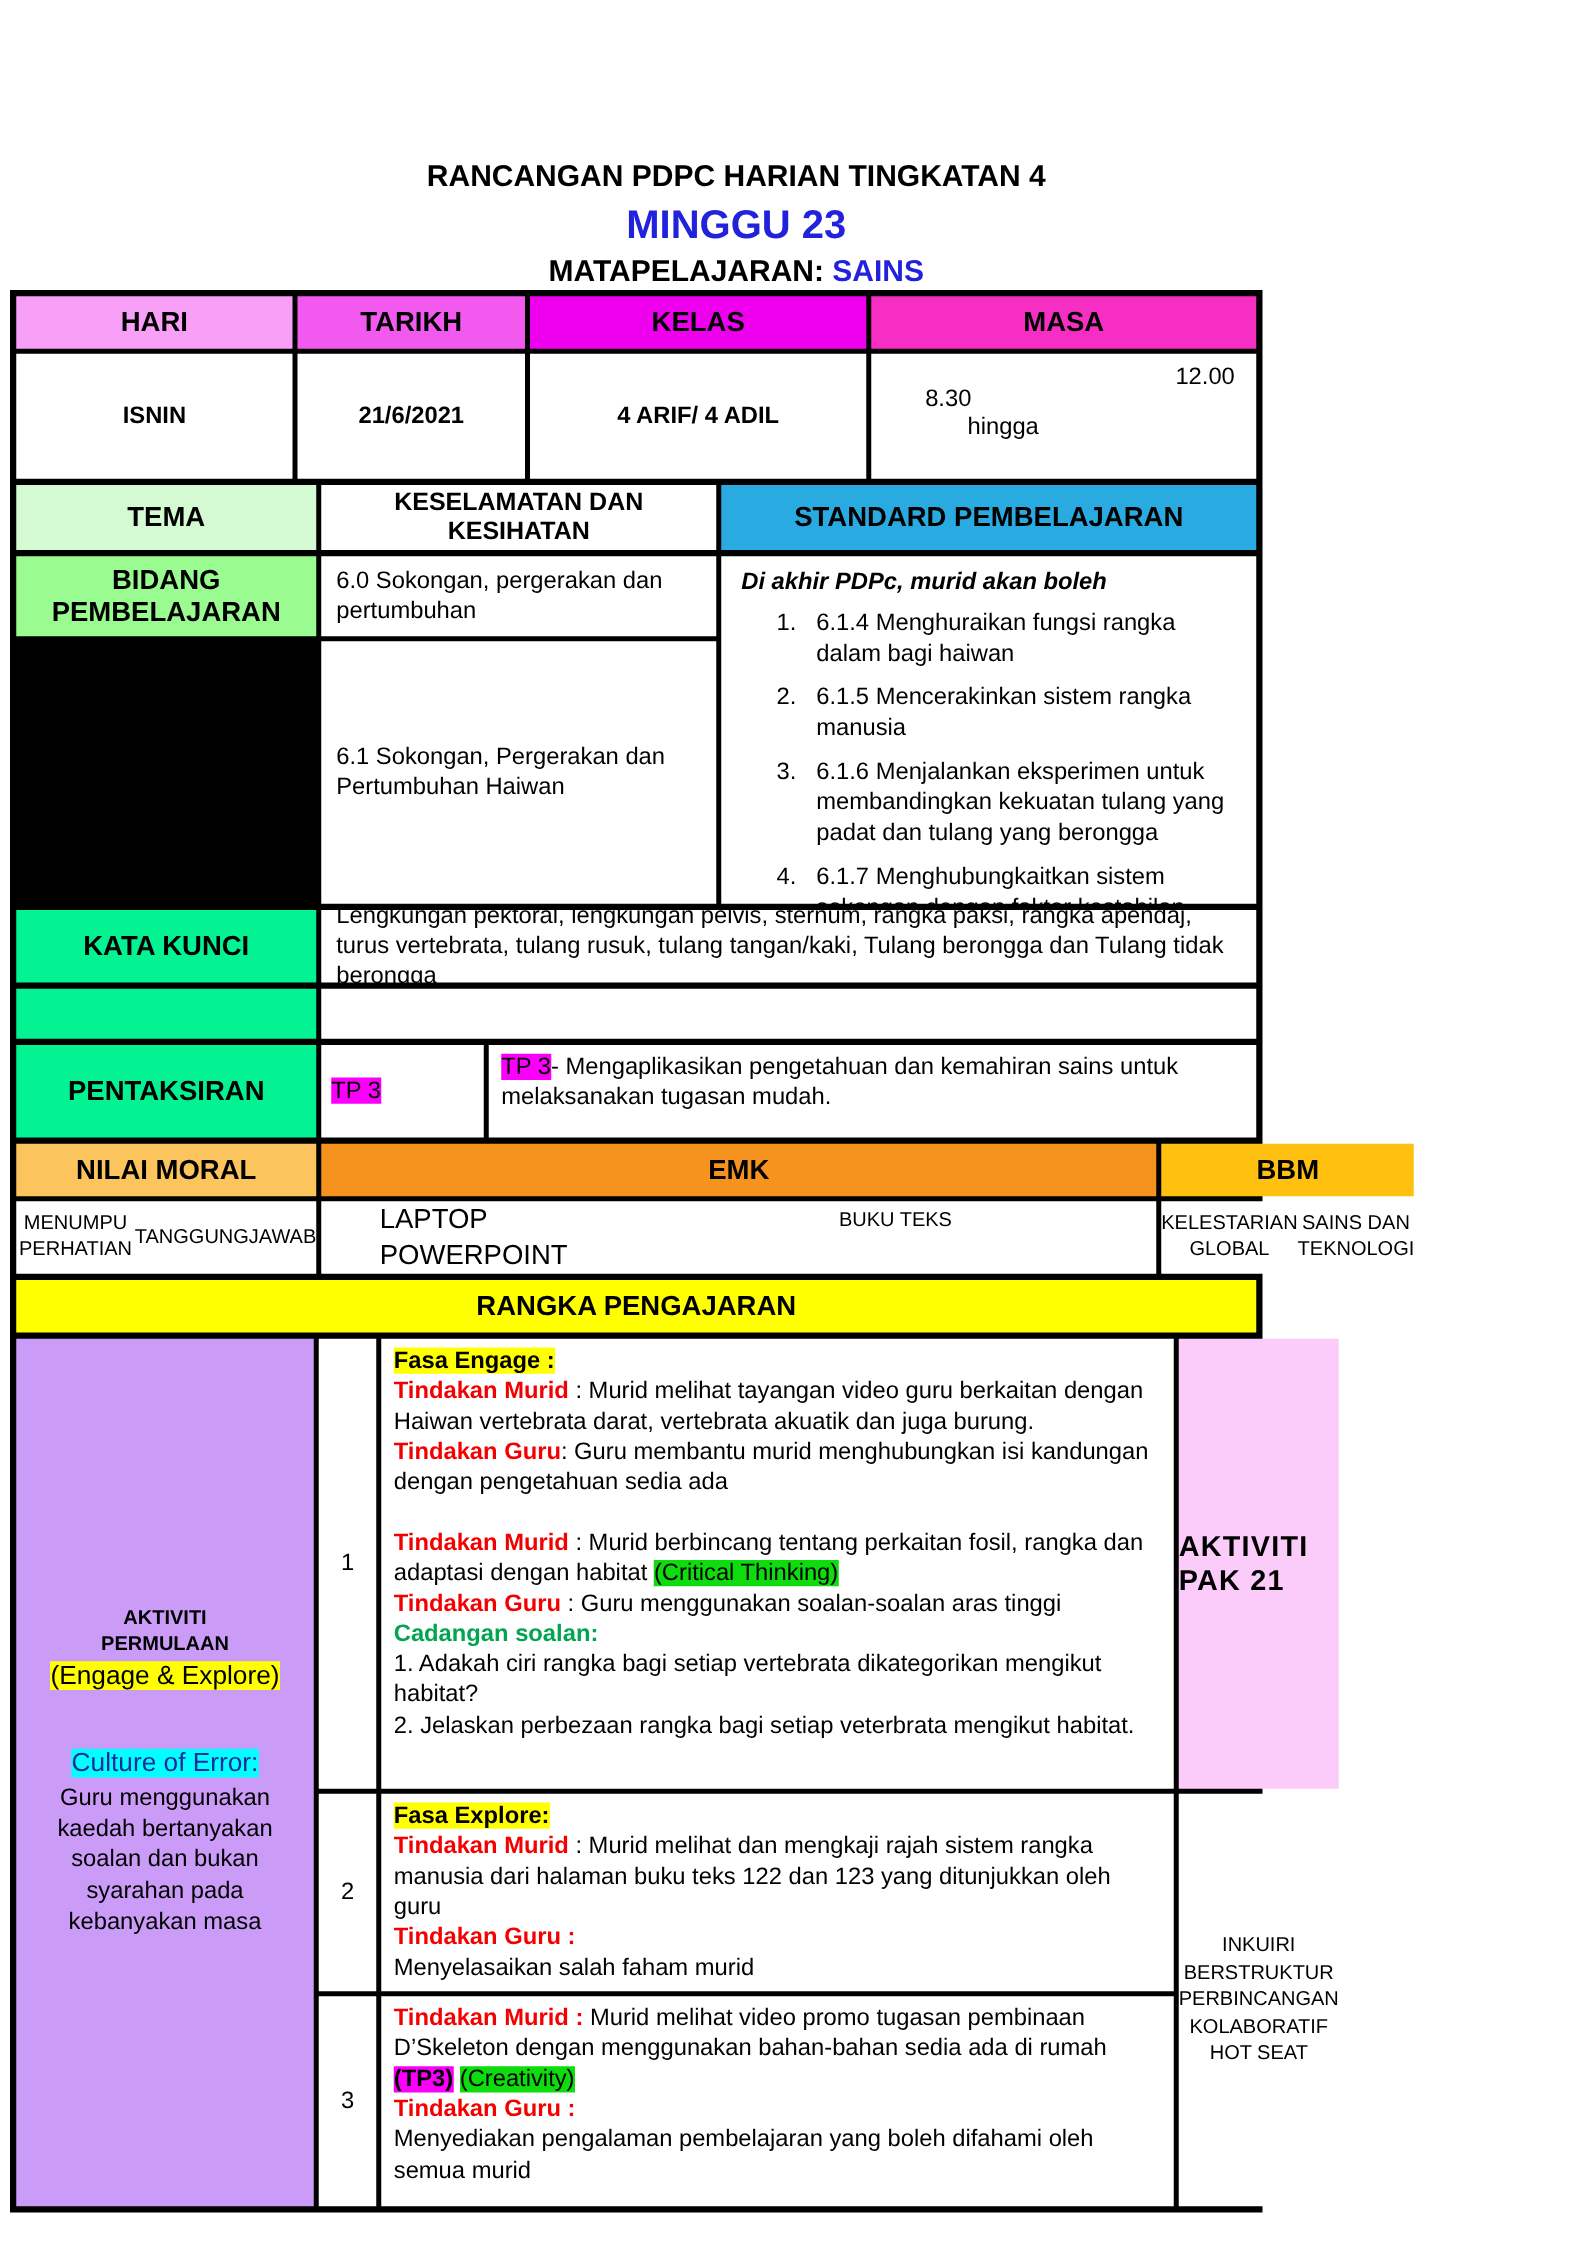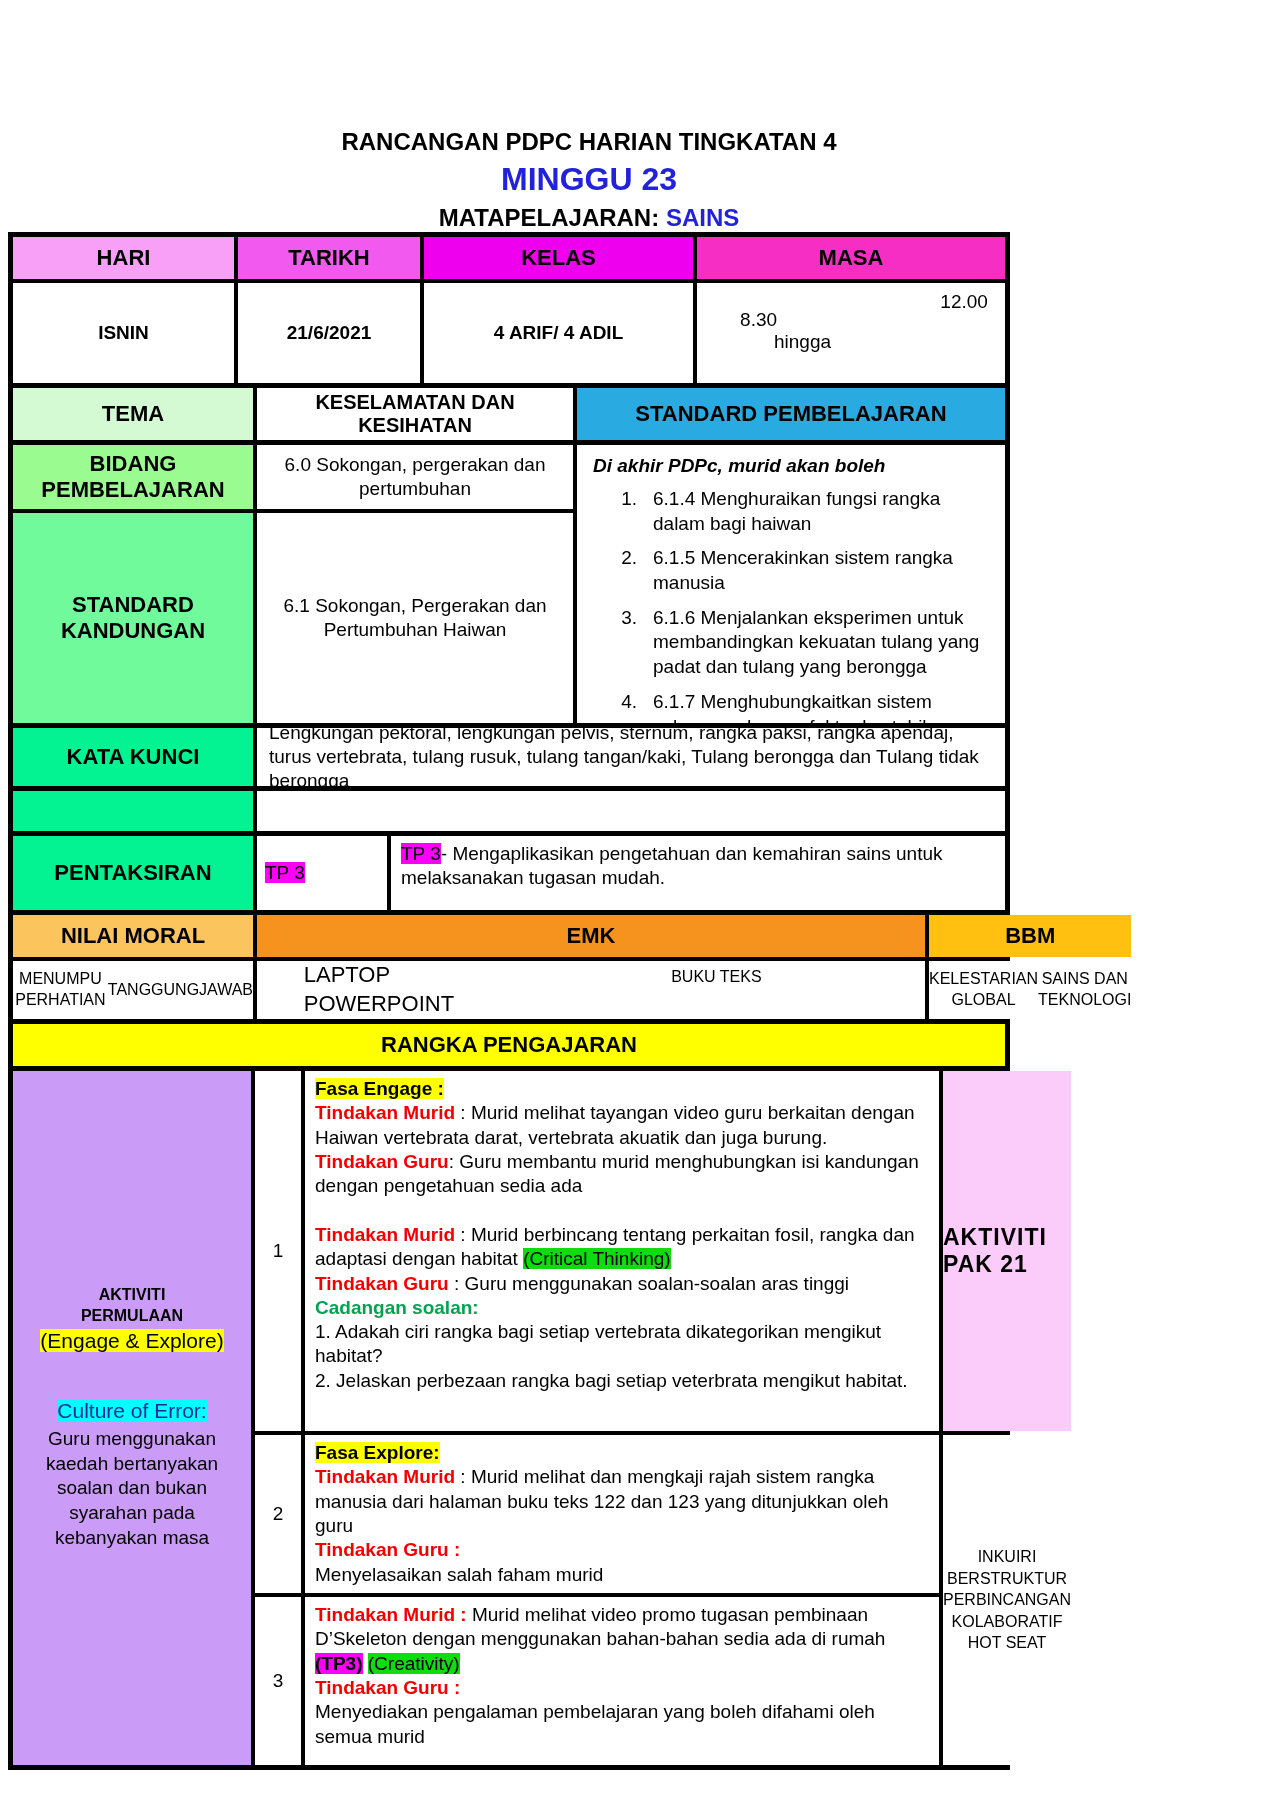--- a/index.html
+++ b/index.html
@@ -33,21 +33,21 @@
   
   .c-hari{background:#F8A0F8;} .c-tarikh{background:#F259EE;}
   .c-kelas{background:#EE00EE;} .c-masa{background:#F72EC4;}
   .c-tema{background:#D4FAD4;} .c-bidang{background:#9AFB90;}
   .c-kandungan{background:#70FA9C;} .c-green{background:#03F392;}
   .c-blue{background:#29ABE2;} .c-nilai{background:#FBC45C;}
   .c-bbm{background:#FFC010;} .c-emk{background:#F6921E;}
   .c-yellow{background:#FFFF00;} .c-purple{background:#CA9CF8;}
   .c-pink{background:#FBCBF9;}
   
-  .left-pad{justify-content:flex-start;text-align:center;padding:4px 12px;}
+  .left-pad{justify-content:flex-start;text-align:left;padding:4px 12px;}
   .masa-val{display:block;}
   .masa-val span{position:absolute;font-size:19px;}
   .pos-830{left:14%;top:26%;} .pos-hingga{left:25%;top:48%;} .pos-1200{left:79%;top:8%;}
   .std-pem-cell{flex-direction:column;align-items:flex-start;justify-content:flex-start;
                 padding:10px 16px;text-align:left;}
   .std-intro{font-weight:bold;font-style:italic;font-size:19px;margin-bottom:10px;}
   .ls-item{display:flex;margin-bottom:10px;font-size:19px;line-height:1.3;}
   .ls-num{width:44px;text-align:right;padding-right:16px;flex:none;}
   .ls-txt{flex:1;}
   .kk-val{justify-content:flex-start;text-align:left;padding:6px 12px;align-items:center;}
@@ -132,21 +132,20 @@
             <div class="ls-item">
               <span class="ls-num">3.</span>
               <span class="ls-txt">6.1.6 Menjalankan eksperimen untuk membandingkan kekuatan tulang yang padat dan tulang yang berongga</span>
             </div>
             <div class="ls-item">
               <span class="ls-num">4.</span>
               <span class="ls-txt">6.1.7 Menghubungkaitkan sistem sokongan dengan faktor kestabilan haiwan</span>
             </div>
           </div>
       </div>
-      <div class="cell hdr c-kandungan" style="grid-column:1;grid-row:2;">STANDARD KANDUNGAN</div>
       <div class="cell body-txt left-pad" style="grid-column:2;grid-row:2;">6.1 Sokongan, Pergerakan dan Pertumbuhan Haiwan</div>
     </div>
 
     <div class="sec s4">
       <div class="cell hdr c-green">KATA KUNCI</div>
       <div class="cell body-txt kk-val">Lengkungan pektoral, lengkungan pelvis, sternum, rangka paksi, rangka apendaj, turus vertebrata, tulang rusuk, tulang tangan/kaki, Tulang berongga dan Tulang tidak berongga</div>
     </div>
 
     <div class="sec s5">
       <div class="cell c-green"></div>

